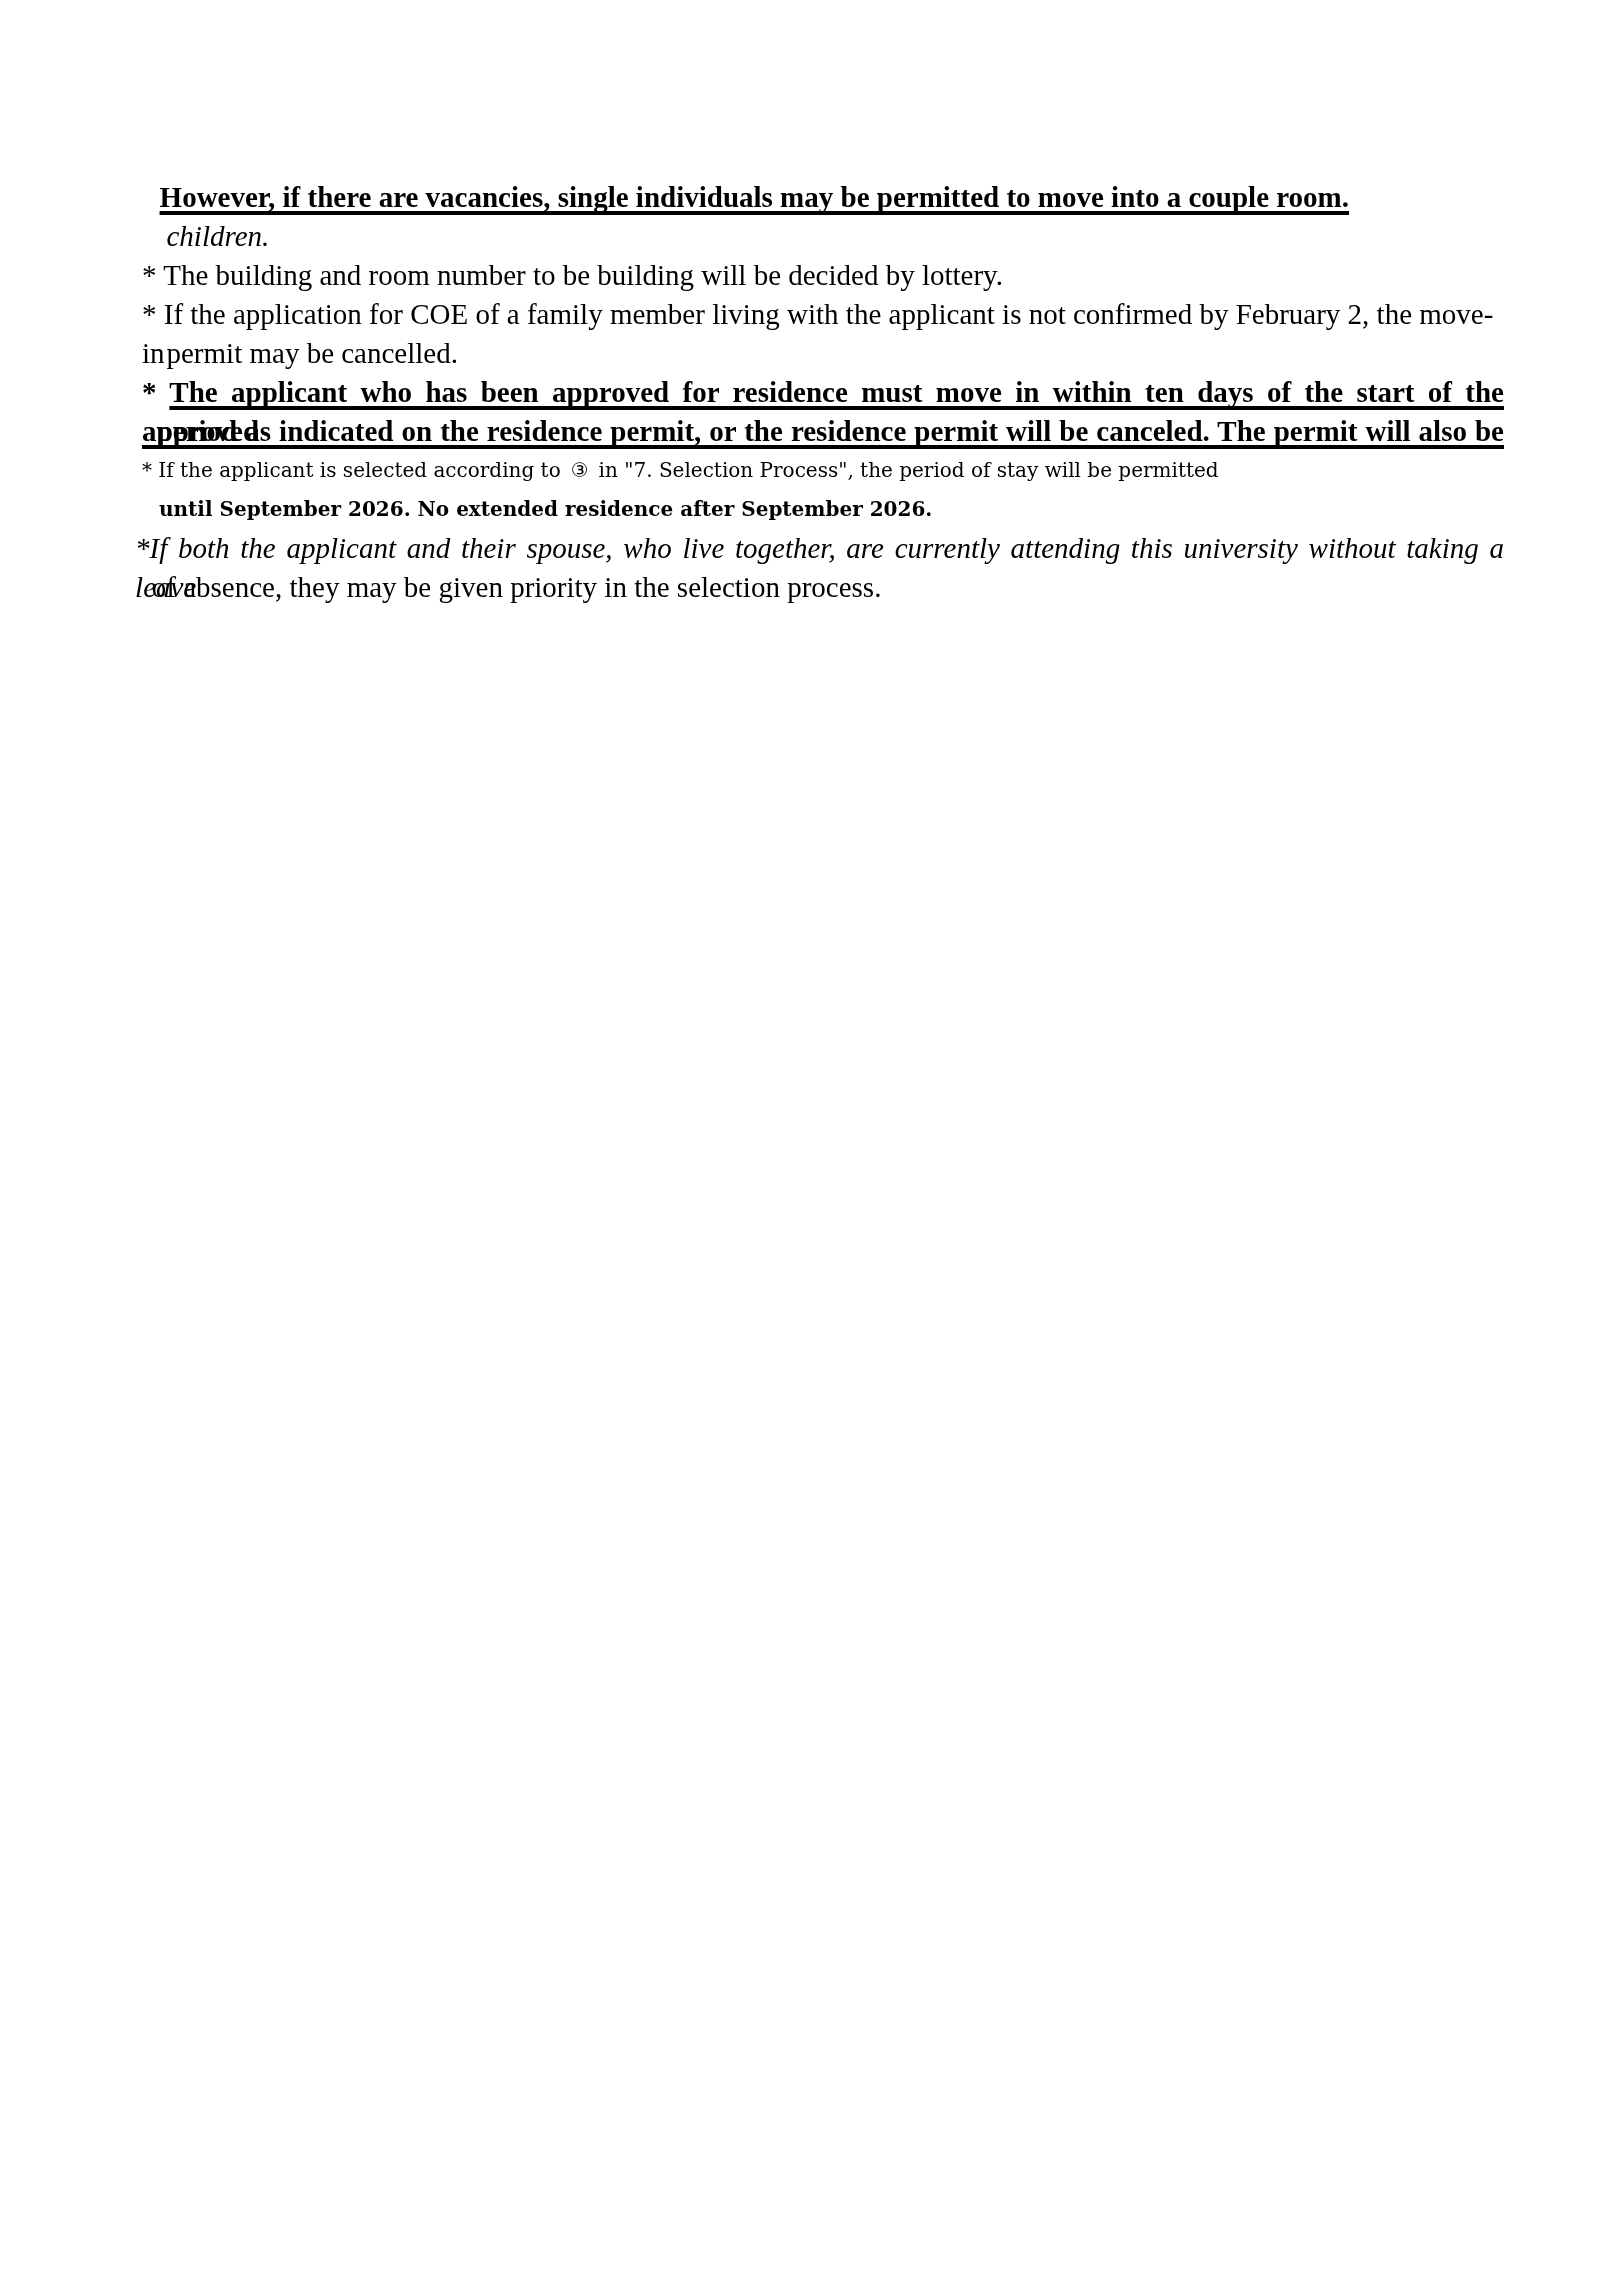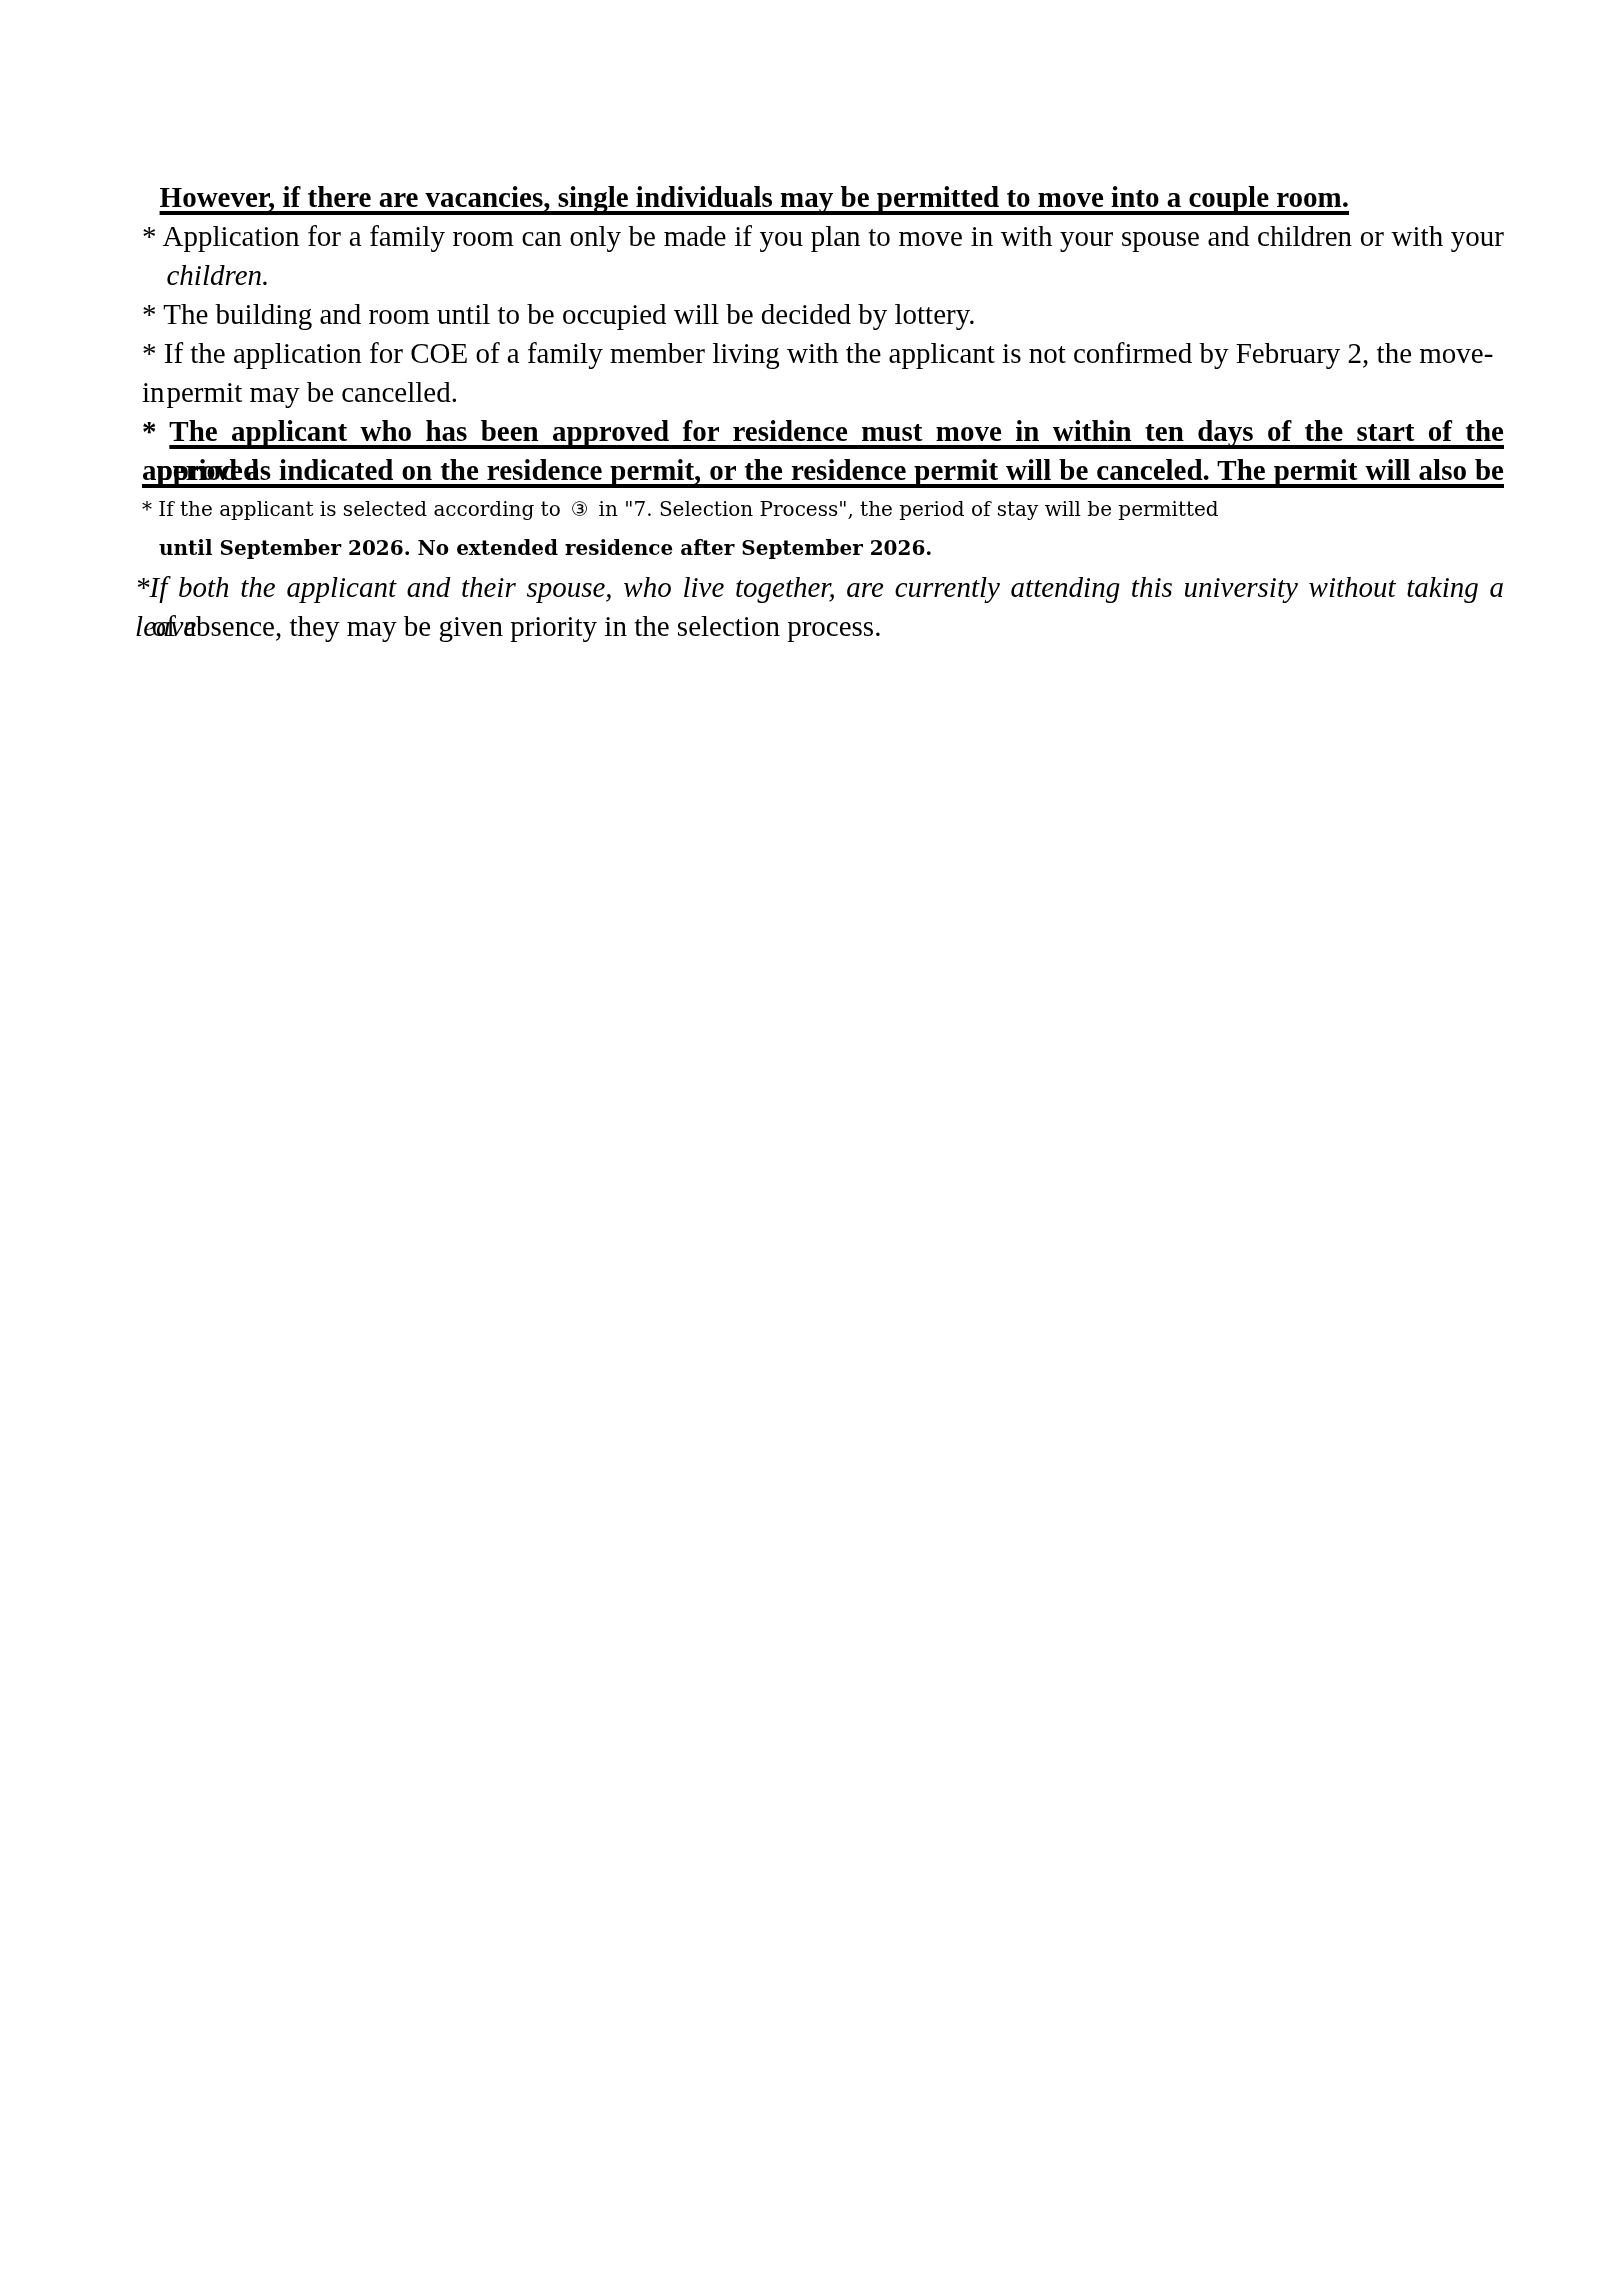--- a/index.html
+++ b/index.html
@@ -46,23 +46,22 @@
     font-size: 20px;
   }
   .prefix { text-decoration: none; }
 </style>
 </head>
 <body>
 
 <div class="page">
   <div class="doc">
       <div class="line style-bold-underline align-left" style="margin-left: 17.6px;"><span class="txt">However, if there are vacancies, single individuals may be permitted to move into a couple room.</span></div>
-      <div class="line style-regular align-justify"><span class="prefix">* </span><span class="txt">Application for a family room can only be made if you plan to move in with your spouse and children or with your</span></div>
       <div class="line style-regular align-left" style="margin-left: 24.5px; font-style: italic;"><span class="txt">children.</span></div>
-      <div class="line style-regular align-left"><span class="prefix">* </span><span class="txt">The building and room until to be occupied will be decided by lottery.</span></div>
+      <div class="line style-regular align-left"><span class="prefix">* </span><span class="txt">The building and room number to be building will be decided by lottery.</span></div>
       <div class="line style-regular align-left"><span class="prefix">* </span><span class="txt">If the application for COE of a family member living with the applicant is not confirmed by February 2, the move-in</span></div>
       <div class="line style-regular align-left" style="margin-left: 24.5px;"><span class="txt">permit may be cancelled.</span></div>
       <div class="line style-bold-underline align-justify"><span class="prefix">* </span><span class="txt">The applicant who has been approved for residence must move in within ten days of the start of the approved</span></div>
       <div class="line style-bold-underline align-justify" style="margin-left: 14.7px;"><span class="txt">period as indicated on the residence permit, or the residence permit will be canceled. The permit will also be</span></div>
       <div class="line style-century align-left"><span class="prefix">* </span><span class="txt">If the applicant is selected according to ③ in "7. Selection Process", the period of stay will be permitted</span></div>
       <div class="line style-century align-left" style="margin-left: 17px; font-weight: bold;"><span class="txt">until September 2026. No extended residence after September 2026.</span></div>
       <div class="line style-regular align-justify" style="margin-left: -6.9px; font-style: italic;"><span class="prefix">*</span><span class="txt">If both the applicant and their spouse, who live together, are currently attending this university without taking a leave</span></div>
       <div class="line style-regular align-left" style="margin-left: 9.8px;"><span class="txt">of absence, they may be given priority in the selection process.</span></div>
     </div>
 </div>

